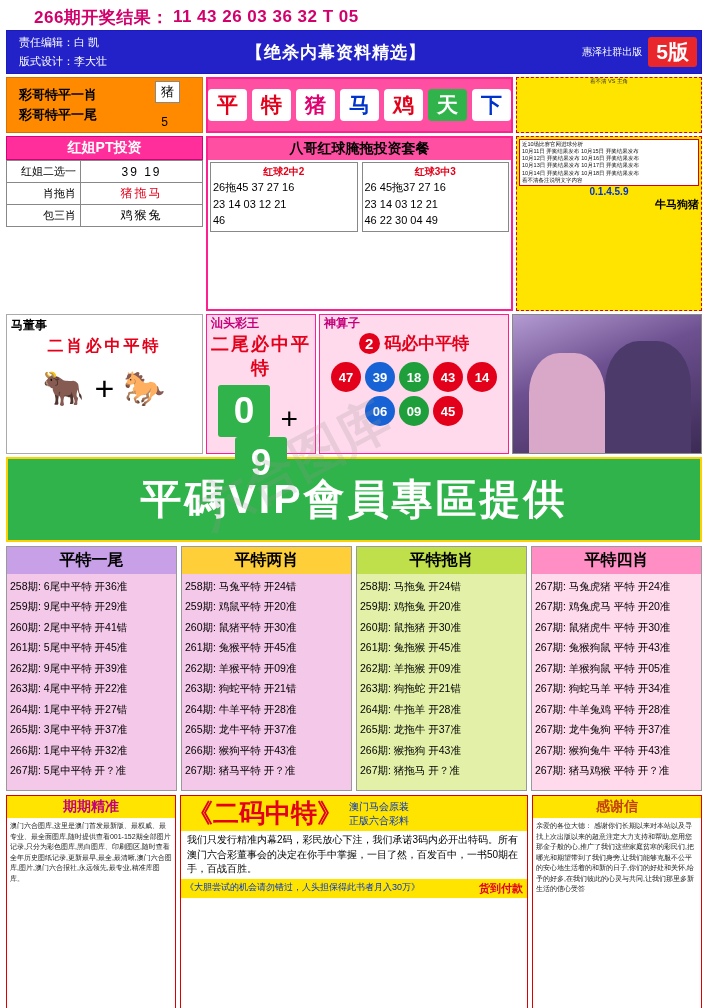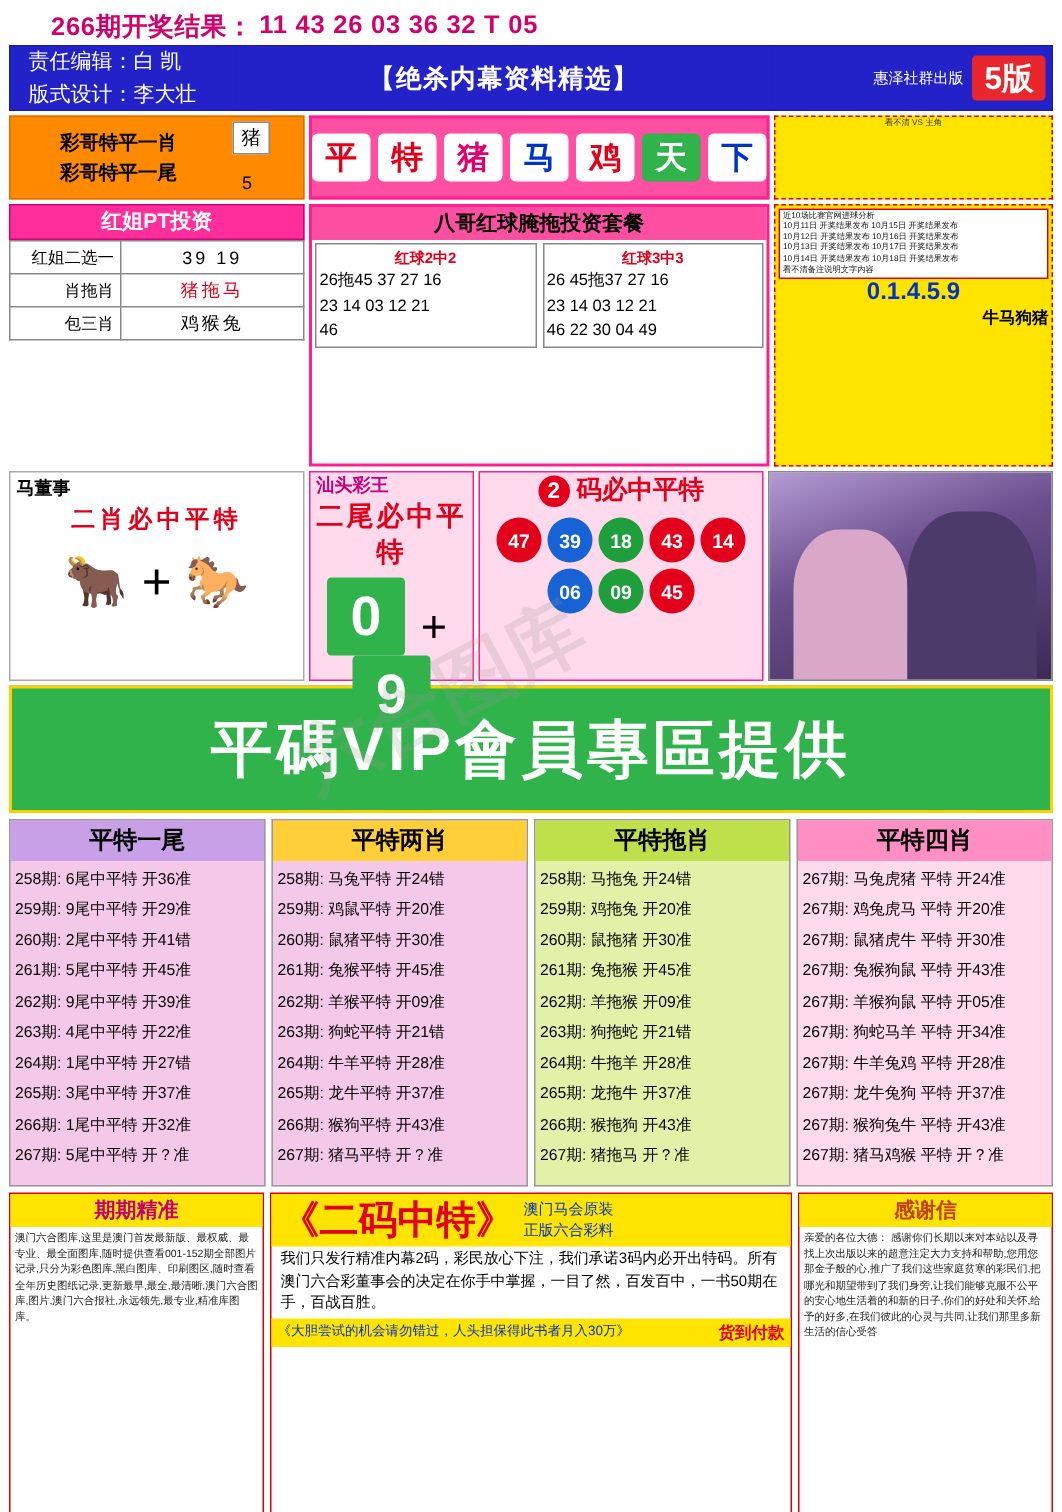--- a/index.html
+++ b/index.html
@@ -26,21 +26,21 @@
 
   .topband {
     display:flex; align-items:stretch;
     border:1px solid #1b1bbd;
     background:#1c1cc0;
     height:44px;
     margin-bottom:3px;
   }
   .topleft {
     width:150px; background:#2222c8; color:#fff;
-    font-size:14px; display:flex; flex-direction:column;
+    font-size:11px; display:flex; flex-direction:column;
     justify-content:center; padding-left:12px; gap:4px;
   }
   .topmid {
     flex:1; background:#2222c8; color:#fff;
     display:flex; flex-direction:column; align-items:center; justify-content:center;
   }
   .topmid .t1 { font-size:17px; font-weight:bold; letter-spacing:1px; }
   .topright {
     width:186px; background:#2222c8; color:#fff;
     display:flex; align-items:center; justify-content:flex-end; padding-right:4px; gap:6px;
@@ -50,21 +50,21 @@
     background:#e8262c; color:#fff; font-size:21px; font-weight:bold;
     padding:1px 8px; border-radius:3px;
   }
 
   
   .row2 { display:flex; gap:3px; height:56px; margin-bottom:3px; }
   .orangebox {
     width:197px; background:#ff8a00; border:1px solid #d96f00;
     display:flex; align-items:center; position:relative;
   }
-  .orangebox .lines { font-size:13px; color:#000; font-weight:bold; padding-left:12px; line-height:1.55;margin-left:21px; }
+  .orangebox .lines { font-size:13px; color:#000; font-weight:bold; padding-left:12px; line-height:1.55; }
   .orangebox .pig {
     position:absolute; right:22px; top:3px;
     background:#fff; border:1px solid #888; font-size:13px; padding:1px 5px;
   }
   .orangebox .pigsub { position:absolute; right:34px; bottom:3px; font-size:12px; }
 
   .pinkbox {
     flex:1; background:#ff4fa3; border:2px solid #ff1f8e;
     display:flex; align-items:center; justify-content:center; gap:5px;
   }
@@ -104,21 +104,21 @@
     background:#ff4fa3; color:#000000; font-weight:bold; font-size:14px;
     text-align:center; padding:2px 0;
   }
   .twocol { display:flex; }
   .twocol .cell { flex:1; border:1px solid #888; margin:2px; padding:2px; }
   .twocol .cell .ct { color:#e2001a; font-size:10px; text-align:center; font-weight:bold; }
   .twocol .cell .cn { font-size:11px; line-height:1.5; color:#000; }
 
   .col-c { width:186px; border:1px dashed #e10000; background:#ffe400; padding:2px; }
   .col-c .sched { font-size:5.5px; color:#111; line-height:1.3; background:#fff; border:1px solid #d00; padding:1px 2px; }
-  .col-c .big { font-size:16px; font-weight:bold; color:#0033cc; text-align:center; }
+  .col-c .big { font-size:10px; font-weight:bold; color:#0033cc; text-align:center; }
   .col-c .sig { font-size:11px; font-weight:bold; text-align:right; color:#000; }
 
   
   .row4 { display:flex; gap:3px; height:140px; margin-bottom:3px; }
   .ma { width:197px; border:1px solid #aaa; background:#fff; position:relative; }
   .ma .mt { font-size:12px; font-weight:bold; padding:2px 4px; }
   .ma .red2 { color:#e2001a; font-size:16px; font-weight:bold; text-align:center; letter-spacing:3px; }
   .ma .animals { font-size:34px; text-align:center; line-height:1; margin-top:14px; }
 
   .st { flex:1; border:1px solid #ff1f8e; background:#ffd9ec; text-align:center; }
@@ -303,20 +303,21 @@
       <div class="t1">汕头彩王</div>
       <div class="t2">二尾必中平特</div>
       <div class="nums">
         <span class="g">0</span>
         <span class="plus">+</span>
         <span class="g">9</span>
       </div>
     </div>
 
     <div class="sz">
+      <div class="t1">神算子</div>
       <div class="t2">
         <span class="circ">2</span>
         <span>码必中平特</span>
       </div>
       <div class="balls">
         <div class="ball r">47</div>
         <div class="ball b">39</div>
         <div class="ball g">18</div>
         <div class="ball r">43</div>
         <div class="ball r">14</div>

